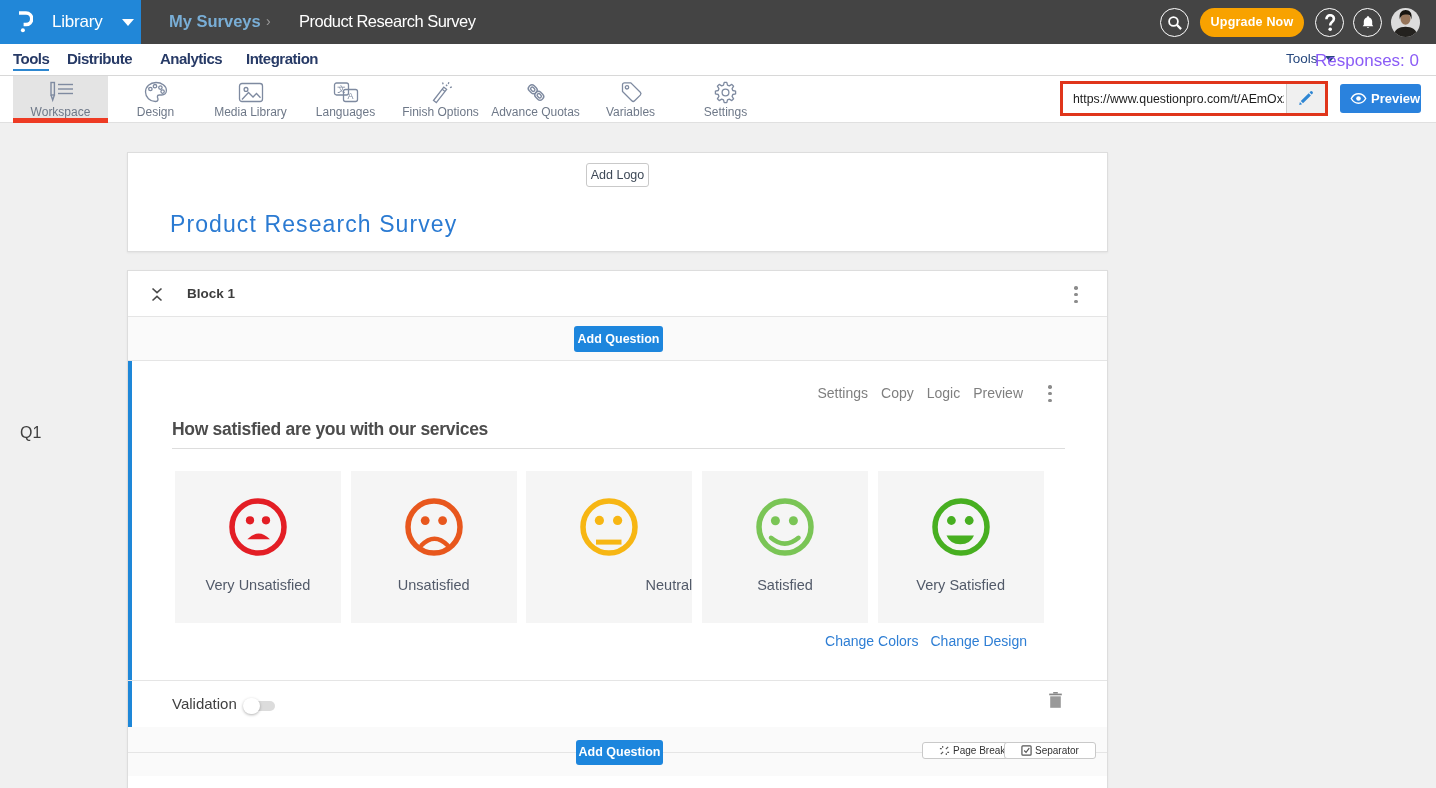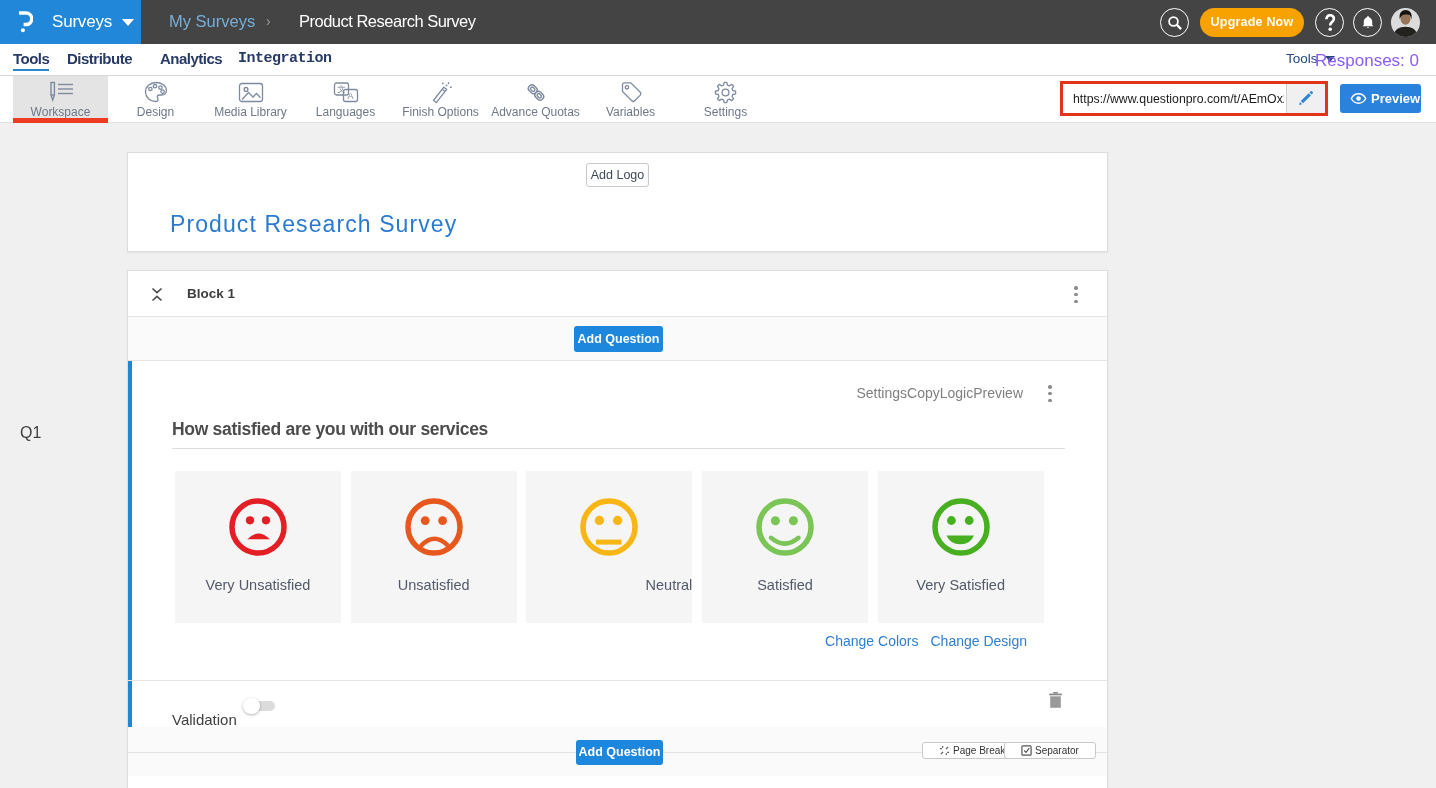--- a/index.html
+++ b/index.html
@@ -5,21 +5,21 @@
 * { margin:0; padding:0; box-sizing:border-box; }
 html,body { width:1436px; height:788px; overflow:hidden; font-family:"Liberation Sans", sans-serif; }
 #page { position:relative; width:1436px; height:788px; background:#f0f0f0; }
 
 
 .topbar { position:absolute; left:0; top:0; width:1436px; height:44px; background:#444444; }
 .logoarea { position:absolute; left:0; top:0; width:141px; height:44px; background:#2187d8; }
 .logoarea svg.plogo { position:absolute; left:18px; top:11px; }
 .logoarea .stitle { position:absolute; left:52px; top:12px; font-size:17px; color:#fff; letter-spacing:-0.2px; }
 .logoarea .caret { position:absolute; left:122px; top:19px; width:0; height:0; border-left:6px solid transparent; border-right:6px solid transparent; border-top:7px solid #fff; }
-.bc1 { position:absolute; left:169px; top:12px; font-size:16.5px; color:#79aed6; }
+.bc1 { position:absolute; left:169px; top:12px; font-size:16.5px; color:#79aed6;font-weight:bold; }
 .bcsep { position:absolute; left:266px; top:13px; font-size:14px; color:#9a9a9a; }
 .bc2 { position:absolute; left:299px; top:12px; font-size:16.5px; color:#ffffff; letter-spacing:-0.5px; }
 .circ { position:absolute; top:8px; width:29px; height:29px; border:1.4px solid #fff; border-radius:50%; }
 .circ svg { position:absolute; left:50%; top:50%; transform:translate(-50%,-50%); }
 
 .upgrade { position:absolute; left:1200px; top:8px; width:104px; height:29px; background:#f8a200; border-radius:15px; color:#fff; font-weight:bold; font-size:12.5px; text-align:center; line-height:29px; letter-spacing:0.2px; }
 .avatar { position:absolute; left:1391px; top:8px; width:29px; height:29px; border-radius:50%; overflow:hidden; }
 
 
 .navrow { position:absolute; left:0; top:44px; width:1436px; height:32px; background:#fff; border-bottom:1px solid #d8d8d8; }
@@ -57,32 +57,32 @@
 .blkname { position:absolute; left:59px; top:15px; font-size:13.5px; font-weight:bold; color:#3d3d3d; }
 .vdots { position:absolute; width:4px; height:18px; }
 .vdots i { display:block; width:3.6px; height:3.6px; border-radius:50%; background:#8b8b8b; margin-bottom:3.2px; }
 .blkhead .vdots { right:29px; top:15px; }
 .addqrow { position:absolute; left:0; top:46px; width:100%; height:44px; background:#fafafa; border-bottom:1px solid #e5e5e5; }
 .bluebtn { background:#1d86dd; border-radius:3px; color:#fff; font-weight:bold; font-size:12.5px; text-align:center; }
 .addqrow .bluebtn { position:absolute; left:446px; top:9px; width:89px; height:26px; line-height:26px; }
 
 .qarea { position:absolute; left:0; top:90px; width:100%; height:366px; background:#fff; border-left:4px solid #1e87d8; }
 .qactions { position:absolute; right:84px; top:24px; font-size:14px; color:#7f7f7f; }
-.qactions span { }
+.qactions span { margin-left:13px; }
 .qactions .vdots { position:absolute; right:-29px; top:0px; }
 .qtitle { position:absolute; left:40px; top:58px; font-size:17.5px; font-weight:bold; color:#4c4c4c; letter-spacing:-0.3px; }
 .qhr { position:absolute; left:40px; right:42px; top:87px; border-top:1px solid #ddd; }
 .smrow { position:absolute; left:43px; top:110px; }
 .smbox { position:absolute; top:0; width:166px; height:152px; background:#f5f5f5; text-align:center; }
 .smbox svg { display:block; margin:27px auto 0; }
 .smbox .slabel { margin-top:21px; font-size:14.5px; color:#525a69; }
 .chlinks { position:absolute; right:80px; top:272px; font-size:14px; color:#2e7ed4; }
 .chlinks span { margin-left:12px; }
 .vline { position:absolute; left:-4px; right:0; top:319px; border-top:1px solid #e5e5e5; }
-.vallabel { position:absolute; left:40px; top:350px; font-size:15px; color:#3f3f3f; }
+.vallabel { position:absolute; left:40px; top:334px; font-size:15px; color:#3f3f3f; }
 .toggle { position:absolute; left:112px; top:340px; width:31px; height:10px; background:#dcdcdc; border-radius:5px; }
 .toggle .knob { position:absolute; left:-1px; top:-3.2px; width:16.5px; height:16.5px; background:#ffffff; border-radius:50%; box-shadow:0 1px 3px rgba(0,0,0,0.3); }
 .trash { position:absolute; right:45px; top:331px; }
 .footer { position:absolute; left:0; top:456px; width:100%; height:49px; background:#fafafa; }
 .footer .fline { position:absolute; left:0; right:0; top:25px; border-top:1px solid #e5e5e5; }
 .footer .bluebtn { position:absolute; left:448px; top:13px; width:87px; height:25px; line-height:25px; }
 .minibtn { position:absolute; top:15px; height:17px; background:#fff; border:1px solid #c9c9c9; border-radius:3px; font-size:10px; color:#333; line-height:15px; padding:0 16px; white-space:nowrap; }
 .minibtn svg { vertical-align:-2px; margin-right:3px; }
 .pgbrk { left:794px; }
 .sepbtn { left:876px; }
@@ -90,21 +90,21 @@
 </head>
 <body>
 <div id="page">
 
   <div class="topbar">
     <div class="logoarea">
       <svg class="plogo" width="15" height="22" viewBox="0 0 15 22">
         <path d="M1 2.1 L8 2.1 A5.75 5.75 0 0 1 8 13.6 L5.6 13.6" fill="none" stroke="#fff" stroke-width="3.5"></path>
         <circle cx="4.9" cy="19.3" r="2" fill="#fff"></circle>
       </svg>
-      <span class="stitle">Surveys</span>
+      <span class="stitle">Library</span>
       <span class="caret"></span>
     </div>
     <span class="bc1">My Surveys</span>
     <span class="bcsep">›</span>
     <span class="bc2">Product Research Survey</span>
     <div class="circ" style="left:1160px;">
       <svg width="15" height="15" viewBox="0 0 15 15">
           <circle cx="6" cy="6" r="4.4" fill="none" stroke="#fff" stroke-width="1.8"></circle>
           <line x1="9.4" y1="9.4" x2="13.6" y2="13.6" stroke="#fff" stroke-width="2.2"></line>
         </svg>
@@ -129,21 +129,21 @@
         <ellipse cx="14.5" cy="10.8" rx="5" ry="5.9" fill="#96755a"></ellipse>
         <path d="M8.9 11.5 C7.4 4.6 11.3 1.8 14.7 1.9 C18.4 2 21.8 4.6 20.3 11.5 C20 8.3 18.6 7 17.5 6.8 C15.5 6.4 12.2 6.6 10.8 7.7 C9.8 8.5 9.1 9.8 8.9 11.5 Z" fill="#17140f"></path>
       </svg>
     </div>
   </div>
 
   <div class="navrow">
     <a class="edit">Tools</a>
     <a style="left:67px;">Distribute</a>
     <a style="left:160px;">Analytics</a>
-    <a style="left:238px;font-family:Liberation Mono, monospace;">Integration</a>
+    <a style="left:246px;">Integration</a>
     <span class="tools">Tools <span class="tcaret"></span></span>
     <span class="resp">Responses: 0</span>
   </div>
 
   <div class="toolbar">
     <div class="titem sel" style="left:13px;">
       <div class="ticon">
         <svg width="28" height="23" viewBox="0 0 28 23" fill="none" stroke="#7e8aa0" stroke-width="1.4">
           <rect x="4" y="1.5" width="3.4" height="12.5"></rect>
           <path d="M4 14 L5.7 19 L7.4 14"></path>

